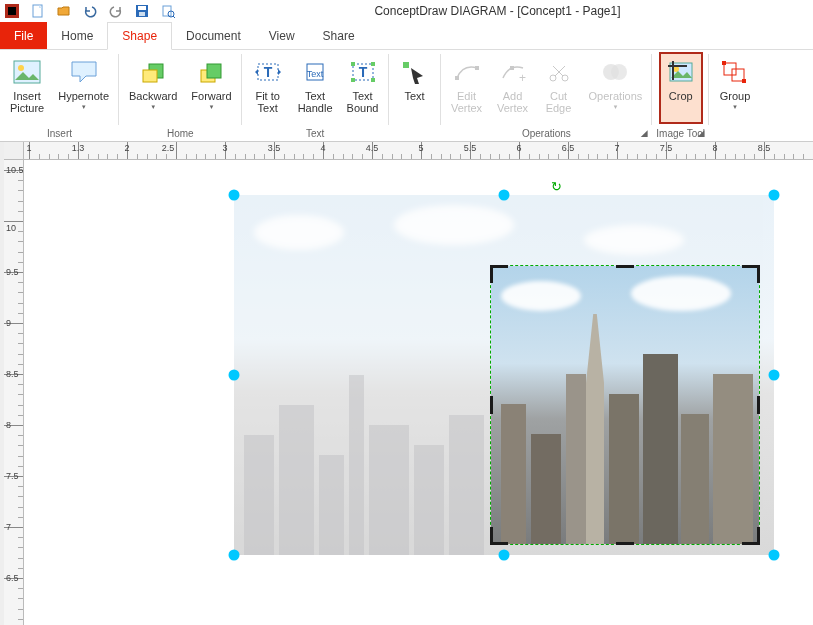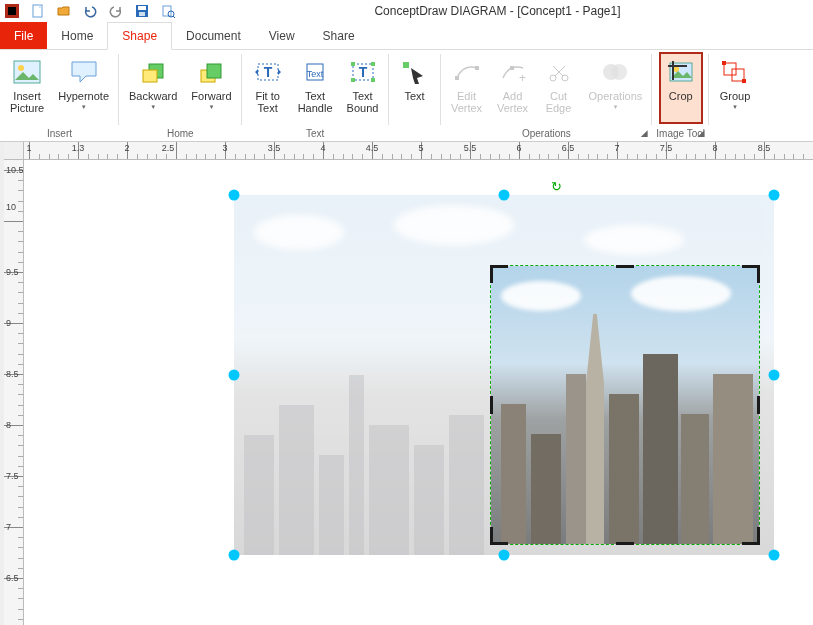--- a/index.html
+++ b/index.html
@@ -421,21 +421,21 @@
   </div>
 <div class="ruler-v-wrap">
     <div class="ruler-v" id="rv">
       <div class="tick" style="top: 10px;"></div>
       <div class="num" style="top: 10px;">10.5</div>
       <div class="tick minor" style="top: 20.2px;"></div>
       <div class="tick minor" style="top: 30.4px;"></div>
       <div class="tick minor" style="top: 40.6px;"></div>
       <div class="tick minor" style="top: 50.8px;"></div>
       <div class="tick" style="top: 61px;"></div>
-      <div class="num" style="top: 47px;">10</div>
+      <div class="num" style="top: 68px;">10</div>
       <div class="tick minor" style="top: 71.2px;"></div>
       <div class="tick minor" style="top: 81.4px;"></div>
       <div class="tick minor" style="top: 91.6px;"></div>
       <div class="tick minor" style="top: 101.8px;"></div>
       <div class="tick" style="top: 112px;"></div>
       <div class="num" style="top: 112px;">9.5</div>
       <div class="tick minor" style="top: 122.2px;"></div>
       <div class="tick minor" style="top: 132.4px;"></div>
       <div class="tick minor" style="top: 142.6px;"></div>
       <div class="tick minor" style="top: 152.8px;"></div>

